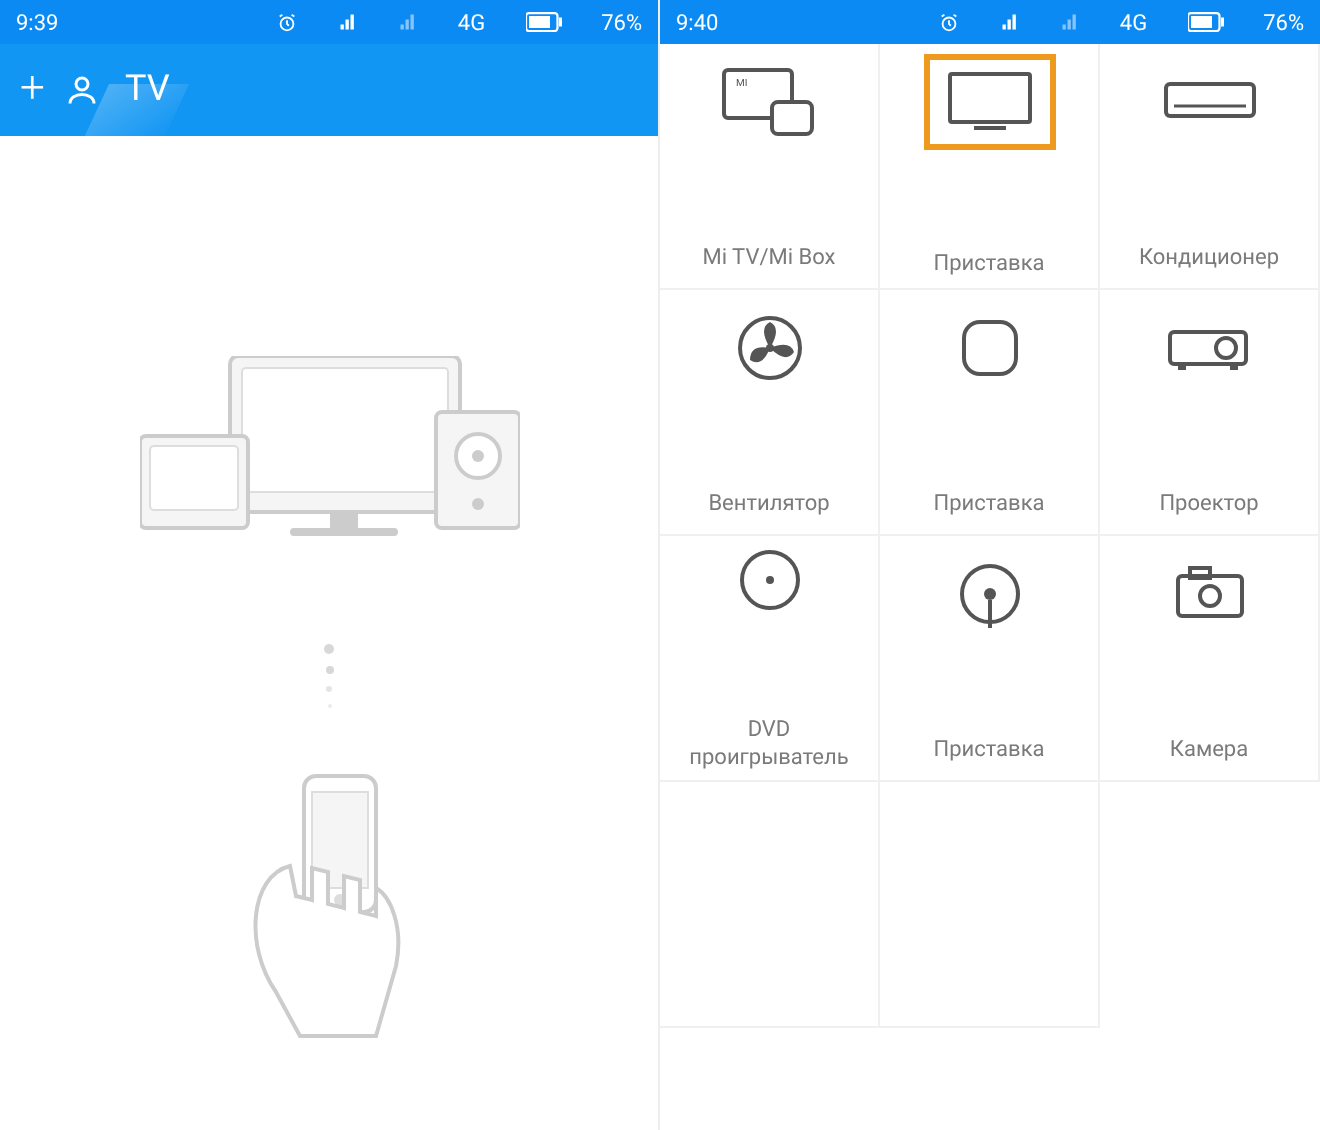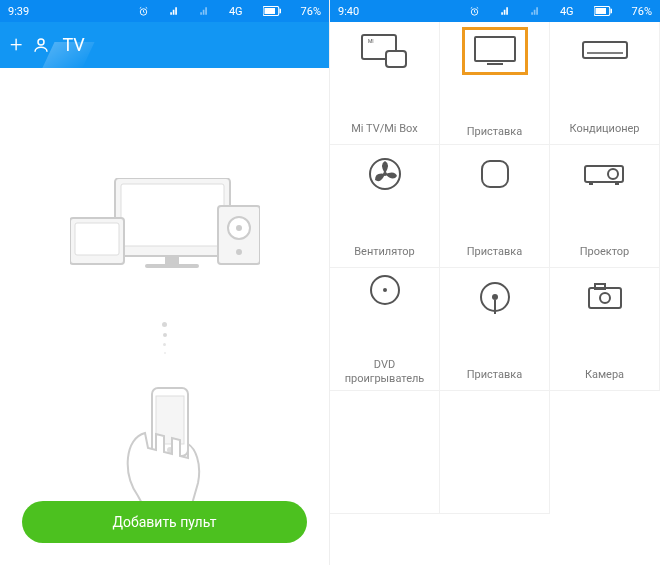--- a/index.html
+++ b/index.html
@@ -131,23 +131,20 @@
         <span></span>
     </div>
     <div class="illus hand">
       <svg width="110" height="150" viewBox="0 0 110 150">
         <rect x="42" y="10" width="36" height="68" rx="6" fill="#fff" stroke="#ccc" stroke-width="2"></rect>
         <rect x="46" y="18" width="28" height="48" fill="#f5f5f5" stroke="#ddd"></rect>
         <circle cx="60" cy="72" r="3" fill="#ddd"></circle>
         <path d="M35 55 C15 60 12 95 28 118 L40 140 78 140 88 105 C92 85 85 70 78 66 L78 80 70 78 70 62 62 60 62 76 54 74 54 58 46 56 46 72 38 70 Z" fill="#fff" stroke="#ccc" stroke-width="2"></path>
       </svg>
     </div>
-    <div class="add-btn">
-      <span>Добавить пульт</span>
-    </div>
   </div>
 </div>
 
 <div class="phone right">
   <div class="statusbar">
     <span>9:40</span>
     <div class="status-right">
       <svg width="11" height="11" viewBox="0 0 24 24">
           <circle cx="12" cy="13" r="7" fill="none" stroke="#fff" stroke-width="2"></circle>
           <path d="M4 5l3-2M20 5l-3-2" stroke="#fff" stroke-width="2"></path>

